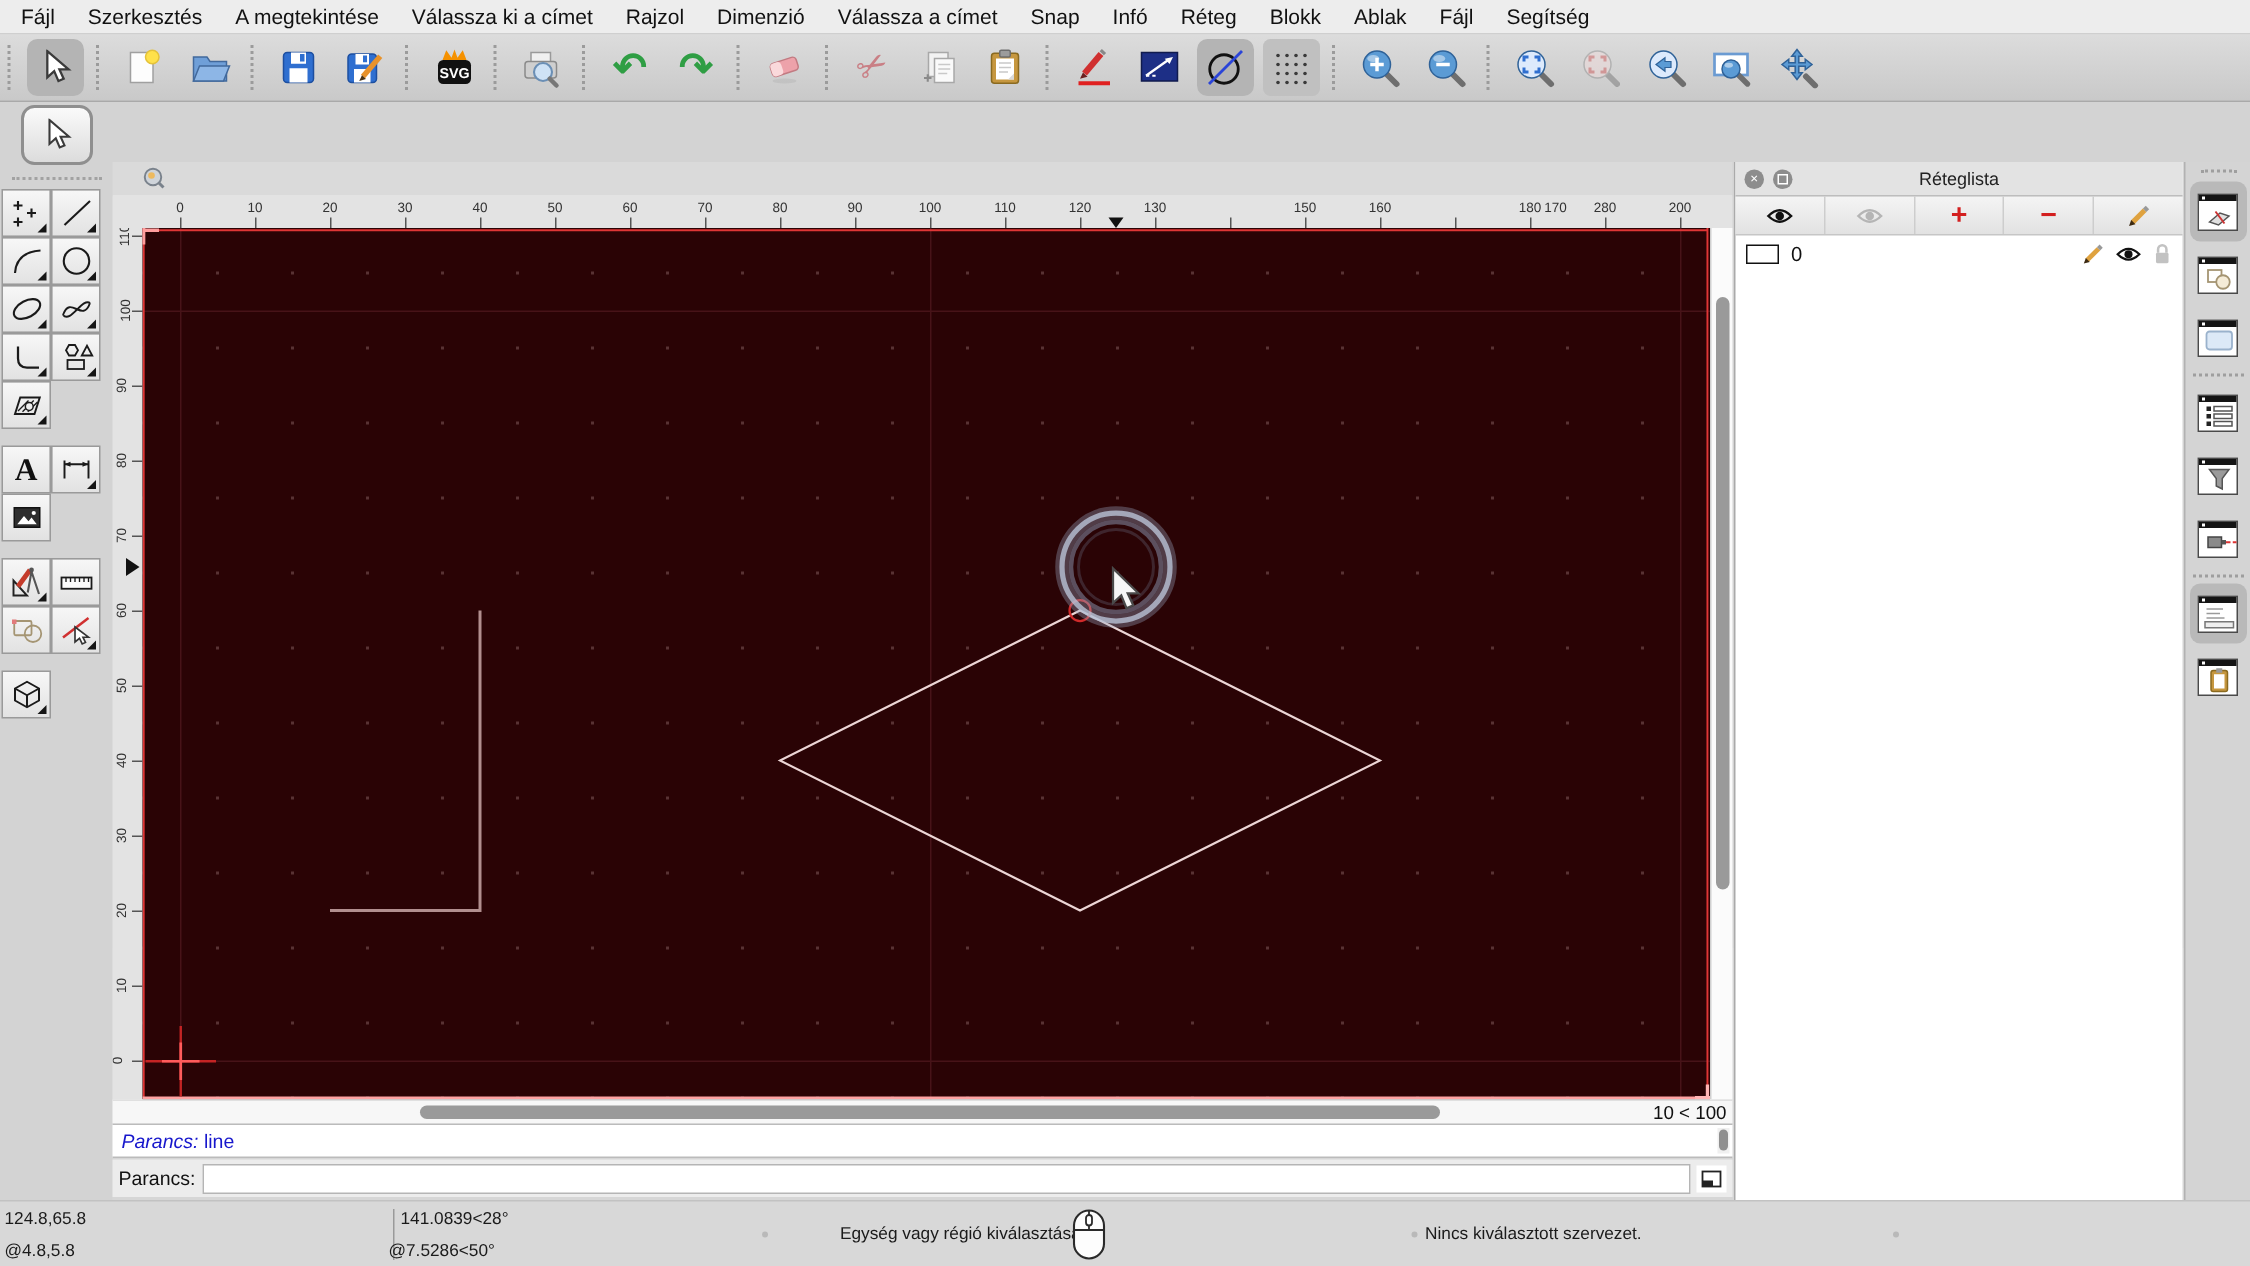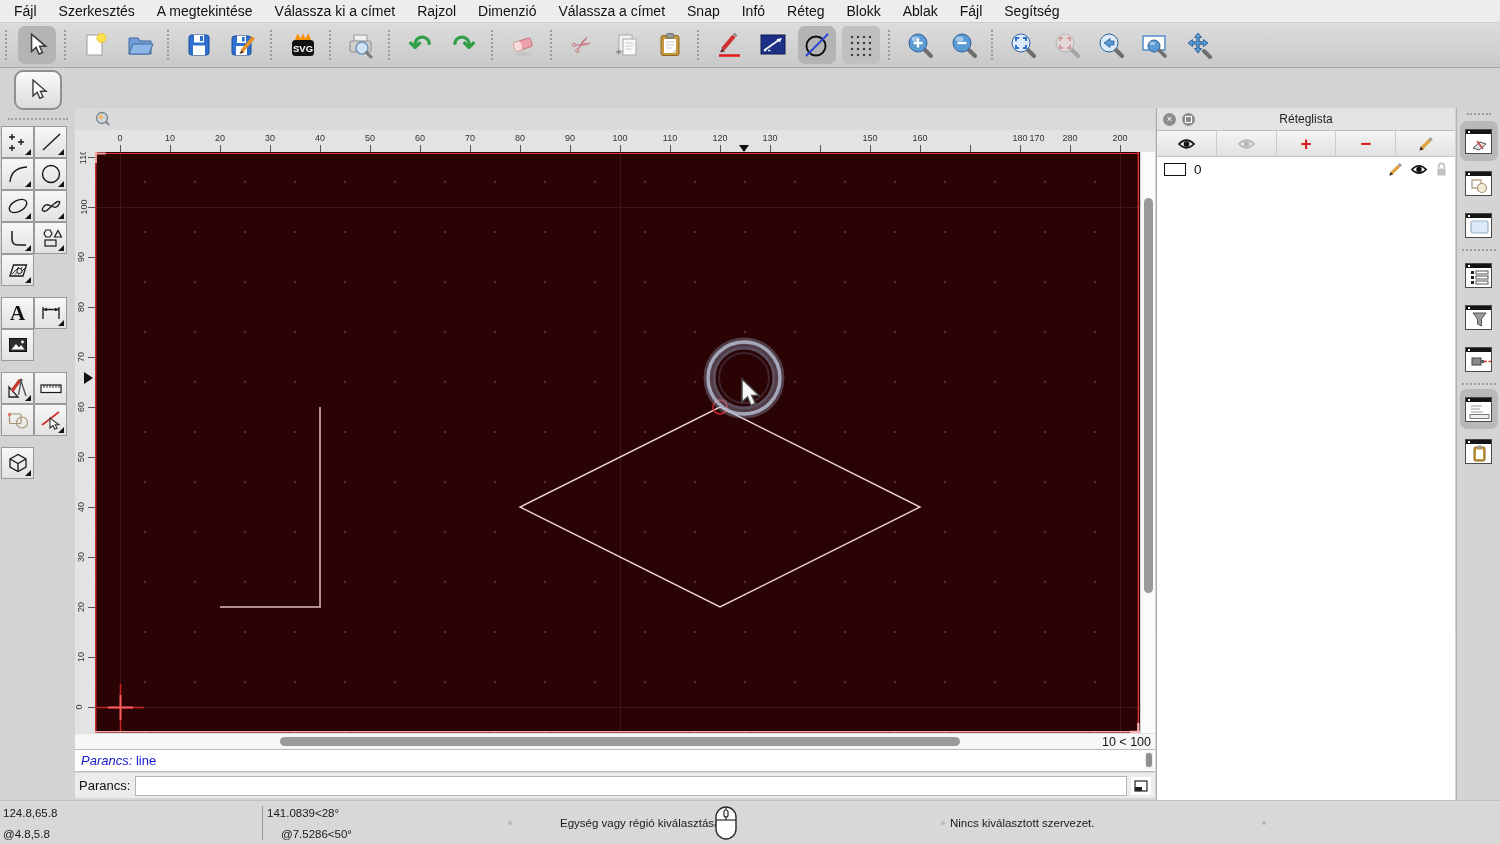--- a/index.html
+++ b/index.html
@@ -707,21 +707,21 @@
           </svg>
         </div>
     </div>
   </div>
 
   <div class="statusbar">
     <span class="sb" style="left:3px;top:6px">124.8,65.8</span>
     <span class="sb" style="left:3px;top:27px">@4.8,5.8</span>
     <div class="sb-div"></div>
     <span class="sb" style="left:267px;top:6px">141.0839&lt;28°</span>
-    <span class="sb" style="left:281px;top:27px">@7.5286&lt;50°</span>
+    <span class="sb" style="left:259px;top:27px">@7.5286&lt;50°</span>
     <span class="sb-dot" style="left:508px;top:20px"></span>
     <span class="sb" style="left:560px;top:16px">Egység vagy régió kiválasztása</span>
     <svg class="sb" style="left:714px;top:4px" width="24" height="36" viewBox="0 0 24 36">
       <rect x="2" y="2" width="20" height="32" rx="10" fill="#fdfdfd" stroke="#2a2a2a" stroke-width="1.4"></rect>
       <line x1="12" y1="2" x2="12" y2="15" stroke="#2a2a2a" stroke-width="1.2"></line>
       <line x1="2" y1="15" x2="22" y2="15" stroke="#2a2a2a" stroke-width="1.2"></line>
       <rect x="10" y="5" width="4" height="7" rx="2" fill="#fff" stroke="#2a2a2a" stroke-width="1.2"></rect>
     </svg>
     <span class="sb-dot" style="left:941px;top:20px"></span>
     <span class="sb" style="left:950px;top:16px">Nincs kiválasztott szervezet.</span>

